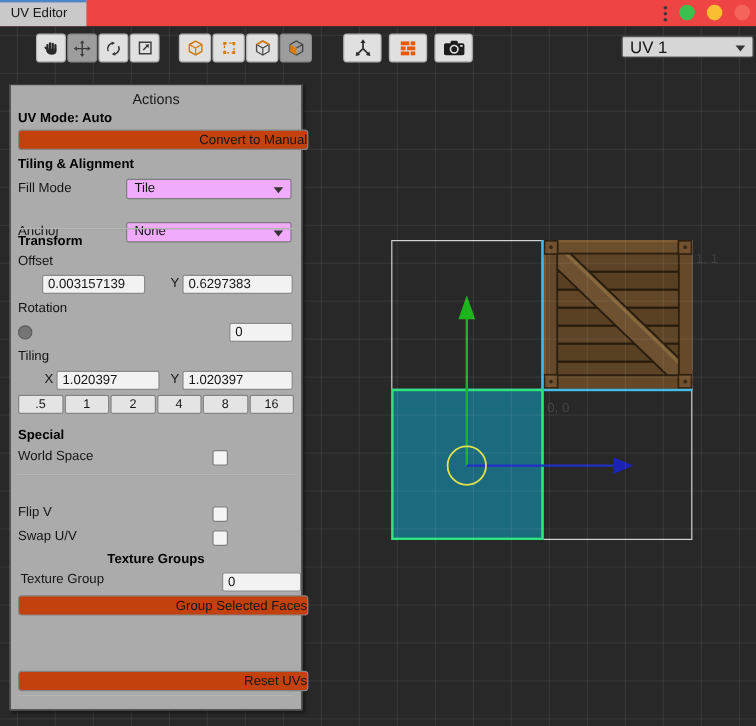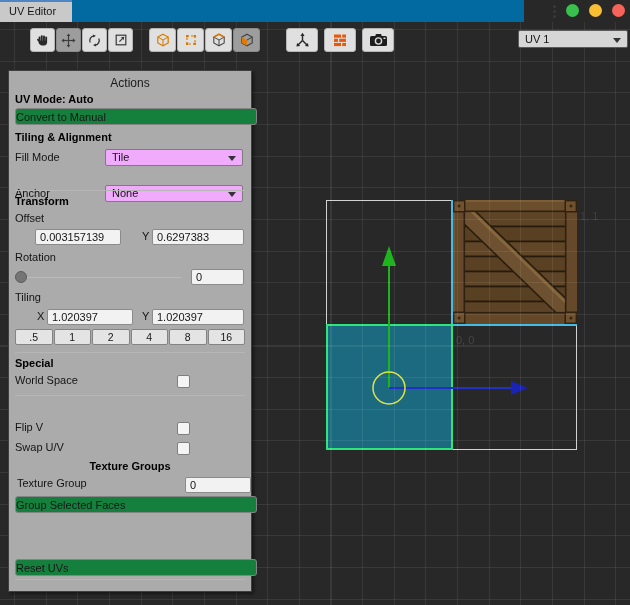--- a/index.html
+++ b/index.html
@@ -1,20 +1,20 @@
 <!DOCTYPE html>
 <html><head>
 <meta charset="utf-8">
 <style>
   * { margin:0; padding:0; box-sizing:border-box; }
   body { font-family:"Liberation Sans", sans-serif; background:#161616; }
   #window { position:relative; width:630px; height:605px; background:#282828; overflow:hidden; }
 
   
-  .titlebar { position:absolute; left:0; top:0; width:524px; height:22px; background:#0369a1; }
+  .titlebar { position:absolute; left:0; top:0; width:630px; height:22px; background:#ef4444; }
   .tab { position:absolute; left:0; top:0; width:72px; height:22px; background:#c9c9c9;
          border-top:2px solid #4c86c6; font-size:11px; color:#161616; line-height:19px; padding-left:9px; }
   .menu-dots { position:absolute; left:553px; top:5px; width:3px; height:3px; border-radius:50%;
                background:#3a3a3a; box-shadow:0 5px 0 #3a3a3a, 0 10px 0 #3a3a3a; }
   .wlight { position:absolute; top:4px; width:13px; height:13px; border-radius:50%; }
   .wl-green { left:566px; background:#3ac14d; }
   .wl-yellow { left:589px; background:#f9be31; }
   .wl-red { left:612px; background:#f4645a; }
 
   
@@ -27,21 +27,21 @@
 
   
   .tgroup { position:absolute; top:6px; display:flex; gap:1px; z-index:6; }
   .tbtn { width:25px; height:24px; background:#e0e0e0; border-radius:3px;
           display:flex; align-items:center; justify-content:center; border:1px solid #b5b5b5; }
   .tbtn.w27 { width:27px; }
   .tbtn.w32 { width:32px; }
   .tbtn.pressed { background:#9d9d9d; border-color:#8a8a8a; }
   .uvset { position:absolute; left:518px; top:8px; width:110px; height:18px; z-index:6;
            background:#d6d6d6; border:1px solid #5a5a5a; border-radius:2px;
-           font-size:11px; color:#141414; line-height:16px; padding:0 6px; }
+           font-size:14px; color:#141414; line-height:16px; padding:0 6px; }
   .caret-down { position:absolute; right:6px; top:7px; width:0; height:0;
                 border-left:4px solid transparent; border-right:4px solid transparent; border-top:5px solid #333; }
 
   
   .uv-el { position:absolute; z-index:2; }
   .whitebox { left:326px; top:178px; width:251px; height:250px; border:1px solid #d2d2d2; }
   .vmid { left:452px; top:178px; width:1px; height:250px; background:#d2d2d2; }
   .hmid { left:326px; top:302px; width:251px; height:1px; background:#d2d2d2; }
   .crate { left:453px; top:178px; width:124px; height:124px; }
   .seam-l { left:451px; top:178px; width:2px; height:126px; background:#45bce8; }
@@ -52,22 +52,22 @@
   .lab00 { left:456px; top:312px; }
   .lab11 { left:580px; top:188px; color:#3e3e3e; }
 
   
   .panel { position:absolute; left:8px; top:70px; width:244px; height:522px; z-index:10;
            background:#ababab; border:1px solid #3f3f3f; box-shadow:2px 2px 3px rgba(0,0,0,0.45);
            font-size:11px; color:#141414; }
   .panel .abs { position:absolute; left:6px; right:6px; }
   .p-title { text-align:center; font-size:12px; color:#1a1a1a; }
   .p-bold { font-weight:bold; color:#000; }
-  .p-btn { display:block; height:17px; background:#15803d; border:1px solid #848484; border-radius:3px;
-           text-align:left; line-height:14px; font-size:11px; color:#161616; width:100%;
+  .p-btn { display:block; height:17px; background:#c2410c; border:1px solid #848484; border-radius:3px;
+           text-align:right; line-height:14px; font-size:11px; color:#161616; width:100%;
            font-family:"Liberation Sans", sans-serif; }
   .p-div { height:1px; background:#8d8d8d; border-bottom:1px solid #b6b6b6; }
   .p-drop { position:absolute; left:90px; right:2px; top:-2px; height:17px; background:#f0abfc;
             border:1px solid #7d7d7d; border-radius:2px; line-height:14px; padding:0 6px; }
   .field { position:absolute; height:16px; background:#f2f2f2; border:1px solid #8b8b8b; border-radius:2px;
            line-height:14px; padding:0 4px; font-size:11px; color:#151515; overflow:hidden; }
   .xy-l { position:absolute; top:1px; }
   .checkbox { position:absolute; left:162px; top:1px; width:13px; height:13px;
               background:#f4f4f4; border:1px solid #7f7f7f; border-radius:2px; }
   .presets { display:flex; gap:1px; }

